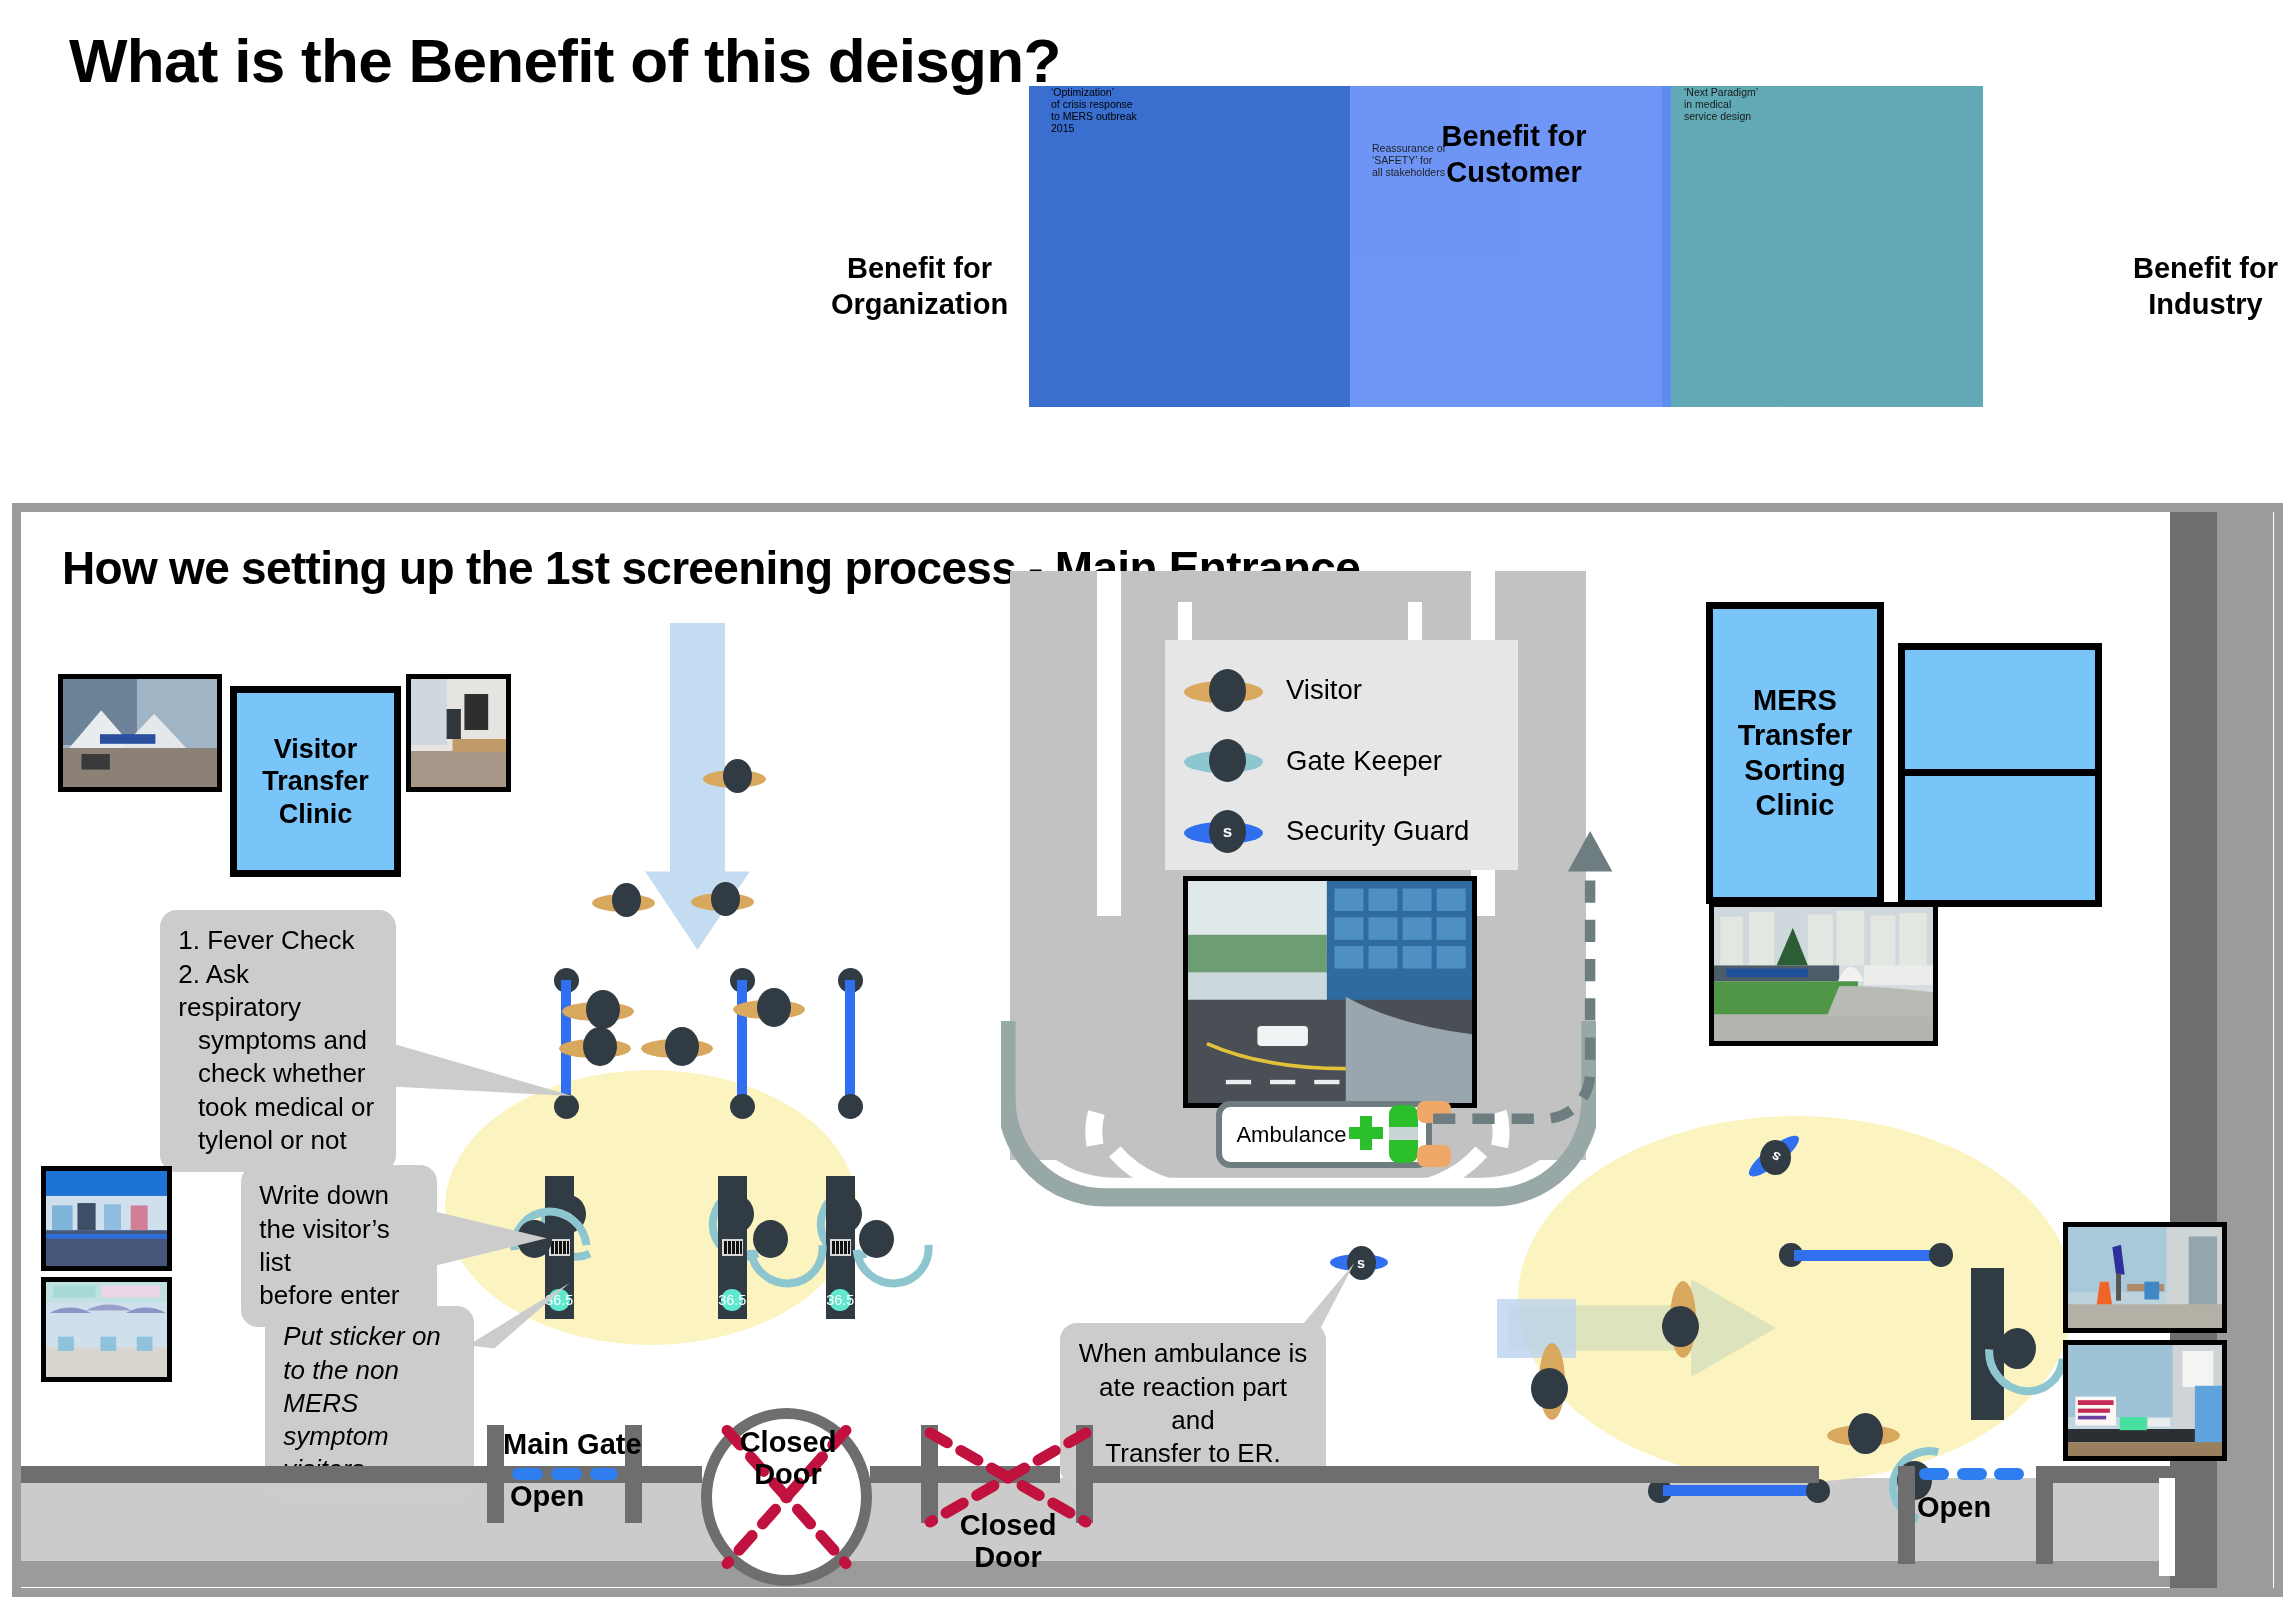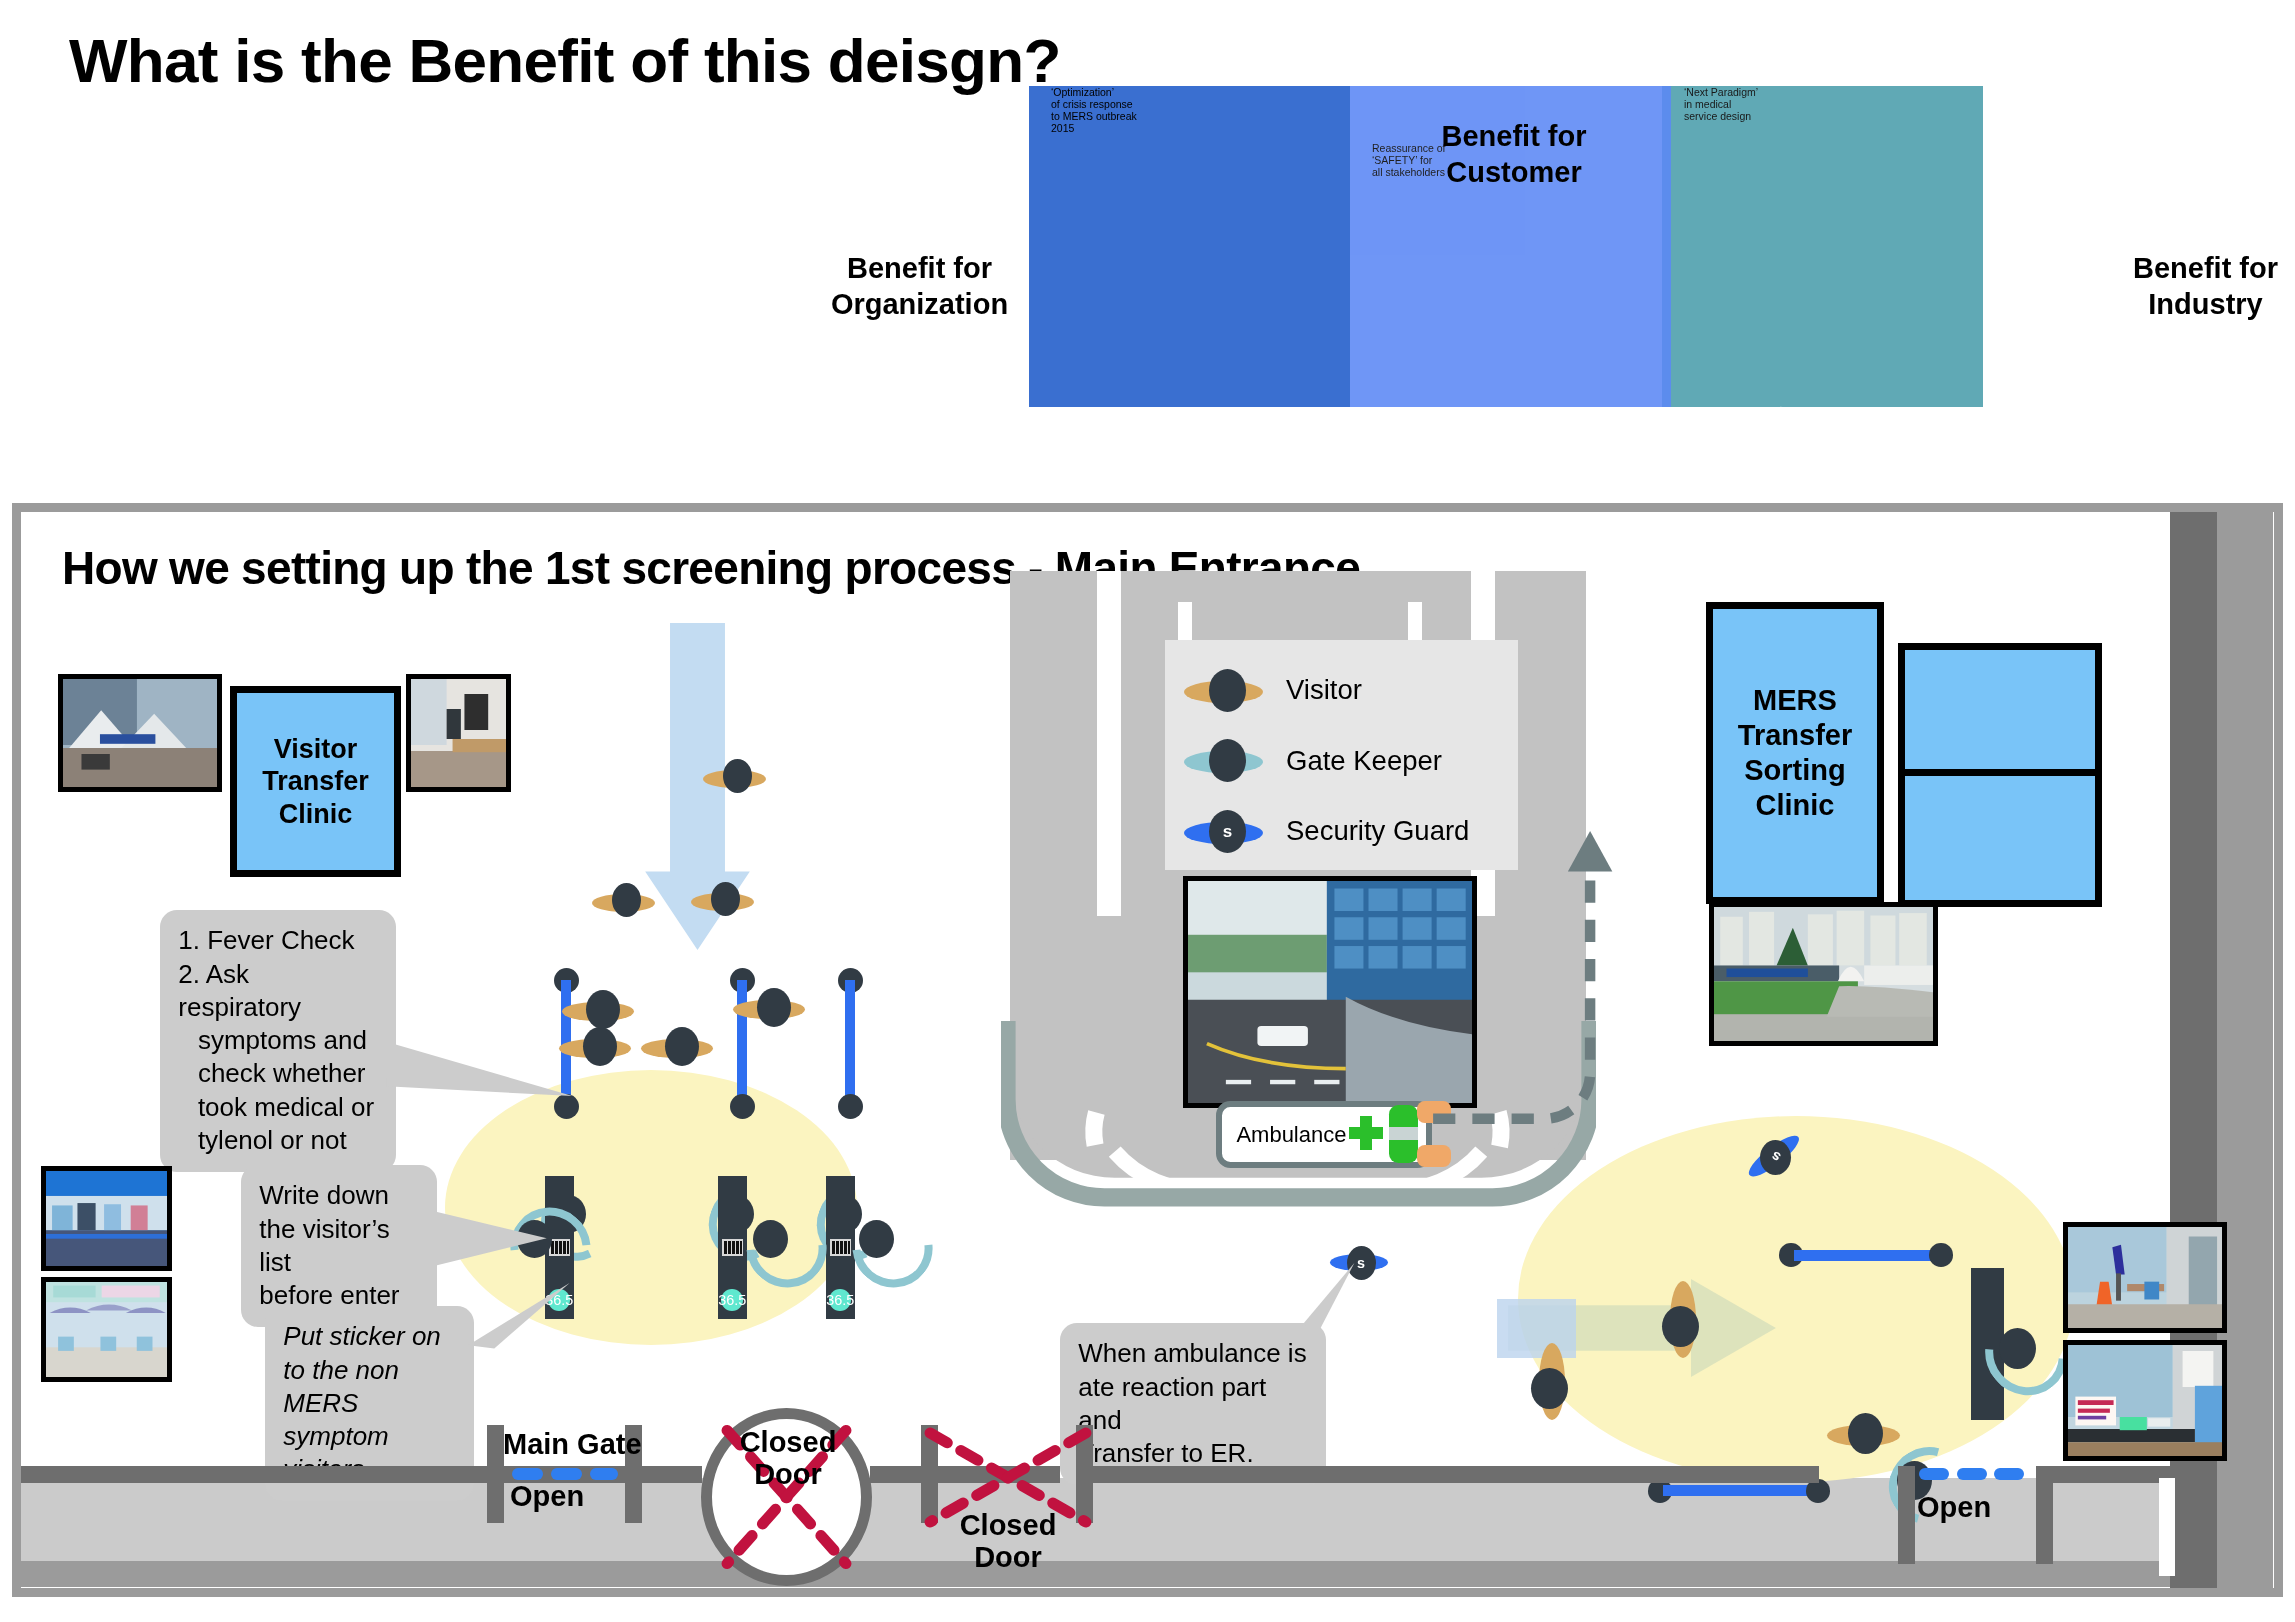--- a/index.html
+++ b/index.html
@@ -438,21 +438,21 @@
   <path d="M0,440 L170,440 A70,70 0 0 0 240,372 L240,70" stroke="#6d7d80" stroke-width="16" fill="none" stroke-dasharray="34 26"></path>
   <path d="M240,0 L274,62 L206,62 Z" fill="#6d7d80"></path>
 </svg>
 
 <div class="person abs" style="left:1344px;top:1246px;">
   <div class="p-wing w-sec" style="left:-14.4px;top:7.9px;width:58px;height:17px;"></div>
   <div class="p-body" style="left:2.6px;top:0;width:29px;height:34px;"></div>
   <div class="s-mark" style="left:2.6px;top:0;width:29px;height:34px;font-size:14.4px;">s</div>
 </div>
 
-<div class="callout abs" style="left:1060px;top:1323px;width:266px;">
+<div class="callout abs" style="left:1060px;top:1323px;width:266px;text-align:center;">
   <div>When ambulance is</div>
   <div>ate reaction part and</div>
   <div>Transfer to ER.</div>
 </div>
 <svg class="abs" style="left:1302px;top:1263px;width:72px;height:72px;" viewBox="0 0 110 110">
   <path d="M0,95 L80,0 L28,100 Z" fill="#cccccc"></path>
 </svg>
 
 <div class="plate abs" id="plate-mers-clinic">
   <div>

